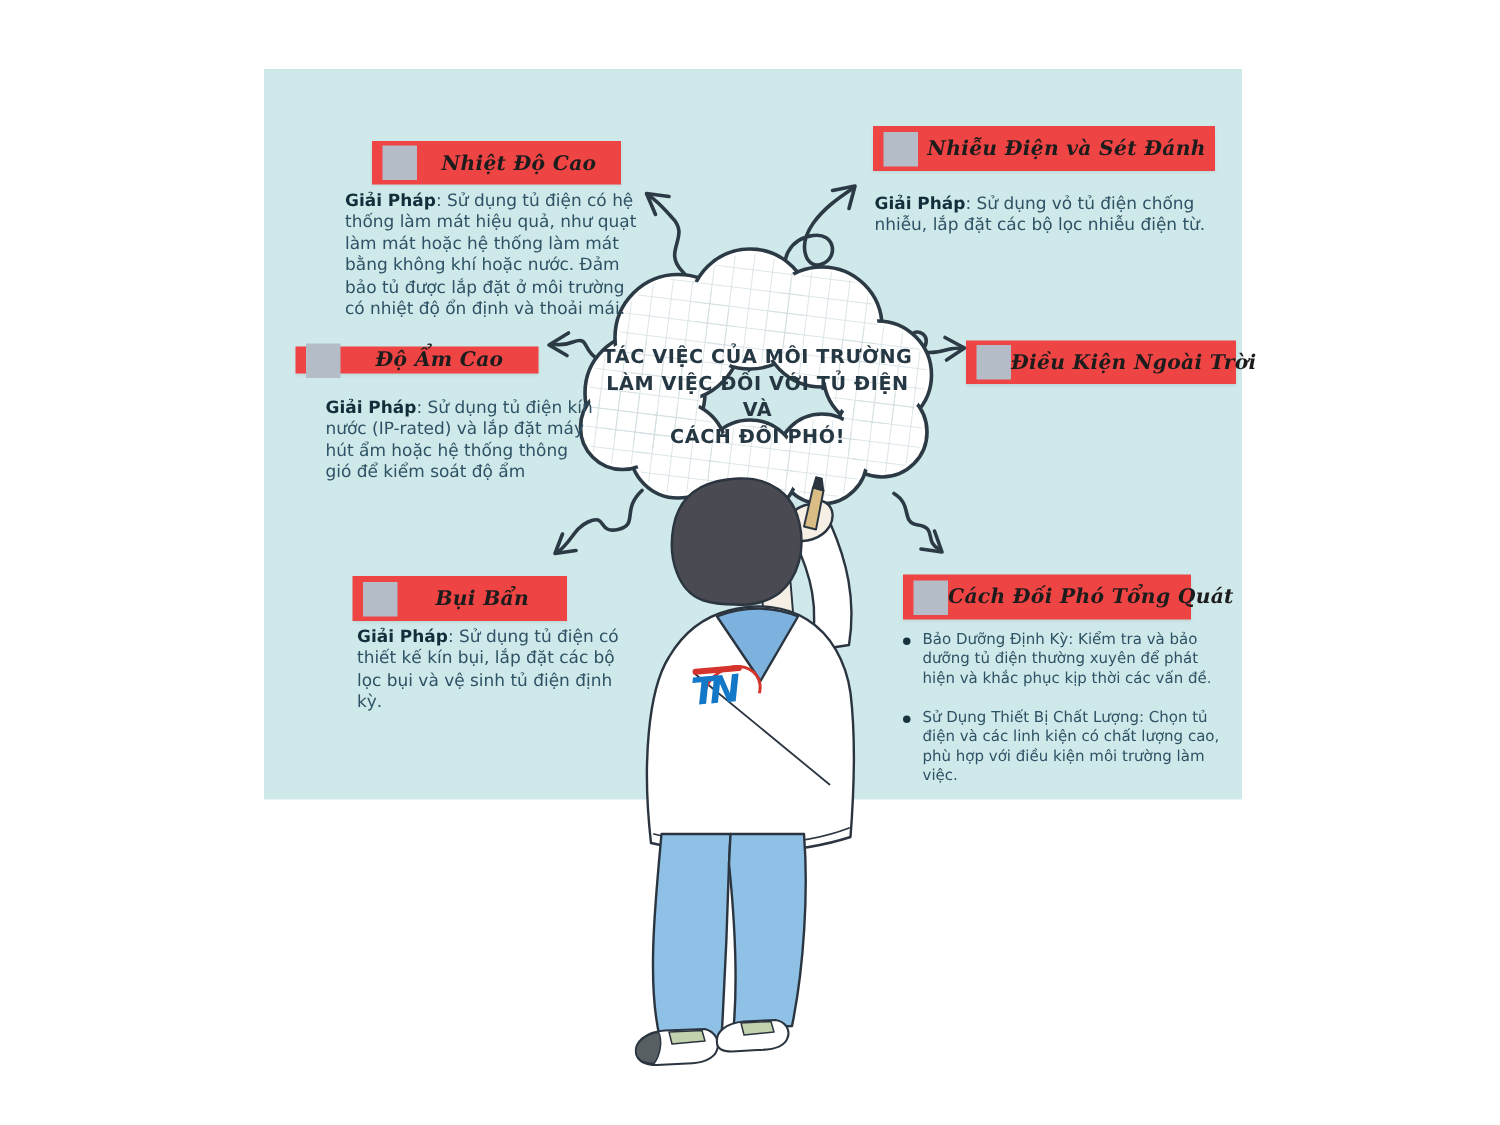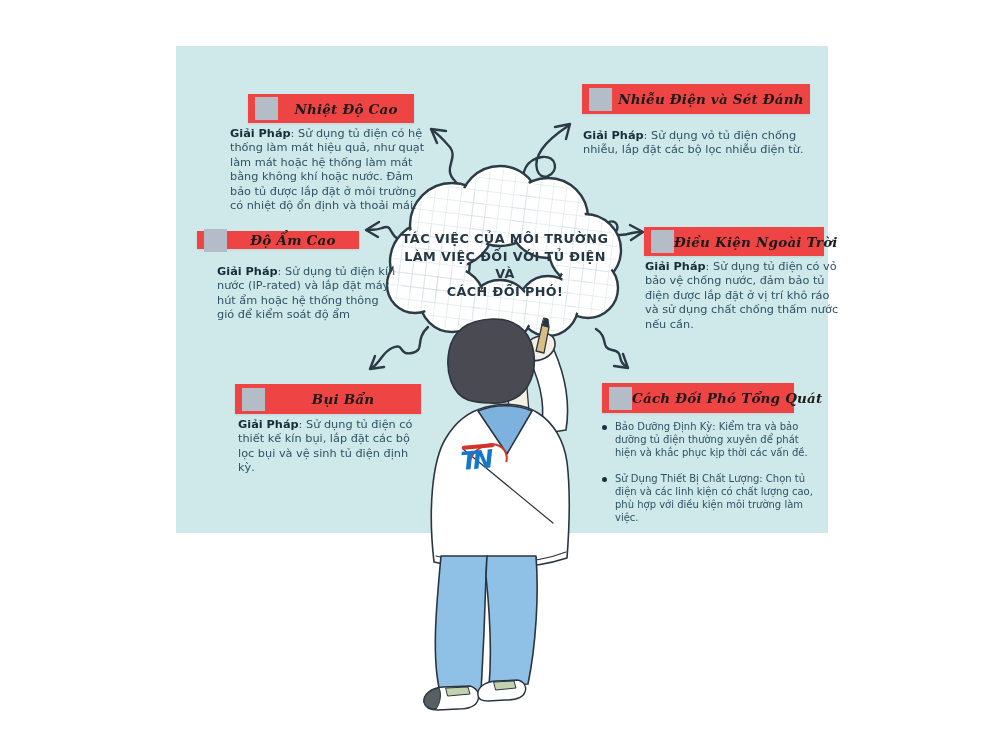--- a/index.html
+++ b/index.html
@@ -165,25 +165,22 @@
     <span class="topic-title">Độ Ẩm Cao</span>
   </div>
   <div class="topic-body" style="left:197px;top:265px;width:180px;margin-left:20px;">
     <b>Giải Pháp</b><span>: Sử dụng tủ điện kín nước (IP-rated) và lắp đặt máy hút ẩm hoặc hệ thống thông gió để kiểm soát độ ẩm</span>
   </div>
 
   <div class="topic-header" style="left:644px;top:227px;width:180px;height:29px;">
     <span class="sq"></span>
     <span class="topic-title">Điều Kiện Ngoài Trời</span>
   </div>
-  <div class="topic-body" style="left:645px;top:260px;width:195px;">
-    <b>Giải Pháp</b><span>: Sử dụng tủ điện có vỏ bảo vệ chống nước, đảm bảo tủ điện được lắp đặt ở vị trí khô ráo và sử dụng chất chống thấm nước nếu cần.</span>
-  </div>
-
-  <div class="topic-header" style="left:235px;top:384px;width:186px;height:30px;">
+
+  <div class="topic-header" style="left:235px;top:384px;width:143px;height:30px;">
     <span class="sq"></span>
     <span class="topic-title">Bụi Bẩn</span>
   </div>
   <div class="topic-body" style="left:238px;top:418px;width:180px;">
     <b>Giải Pháp</b><span>: Sử dụng tủ điện có thiết kế kín bụi, lắp đặt các bộ lọc bụi và vệ sinh tủ điện định kỳ.</span>
   </div>
 
   <div class="topic-header" style="left:602px;top:383px;width:192px;height:30px;">
     <span class="sq"></span>
     <span class="topic-title">Cách Đối Phó Tổng Quát</span>

